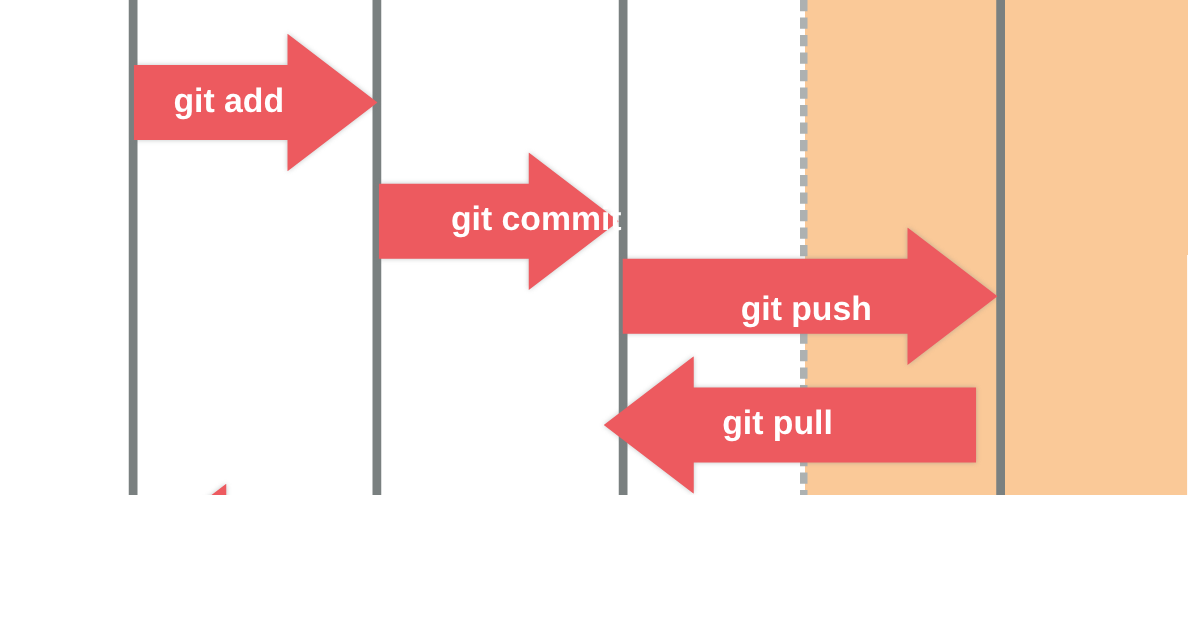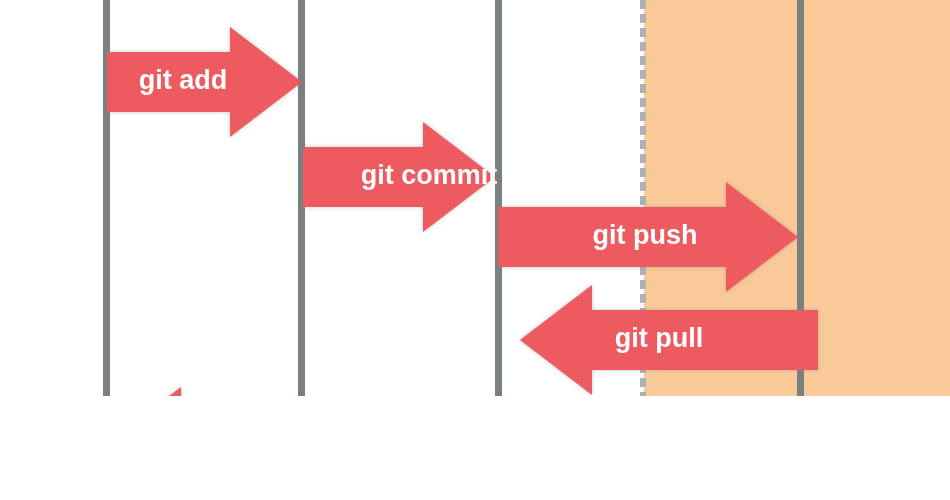--- a/index.html
+++ b/index.html
@@ -62,26 +62,26 @@
     top: 50%;
     transform: translate(-50%, -54%);
     font-size: 27px;
     font-weight: 700;
     white-space: nowrap;
     letter-spacing: 0px;
   }
   #arrow-git-add      { left: 107px; top: 27px;  width: 195px; }
   #arrow-git-commit   { left: 303px; top: 122px; width: 192px; }
   #arrow-git-push     { left: 498px; top: 182px; width: 300px; }
-  #arrow-git-pull     { left: 520px; top: 285px; width: 298px; text-decoration: underline; }
+  #arrow-git-pull     { left: 483px; top: 285px; width: 298px; text-decoration: underline; }
   #arrow-git-checkout { left: 109px; top: 387px; width: 389px; }
 
   #arrow-git-add      .arrow-label { left: 76px; }
   #arrow-git-commit   .arrow-label { left: 82px; margin-left: 44px; }
-  #arrow-git-push     .arrow-label { left: 147px; }
+  #arrow-git-push     .arrow-label { left: 147px; margin-top: 12px; }
   #arrow-git-pull     .arrow-label { left: 139px; }
   #arrow-git-checkout .arrow-label { left: 196px; }
 </style>
 </head>
 <body>
 
 <div class="stage">
 
   <div class="remote-area" style="background-color: rgb(250, 201, 152);"></div>
 

